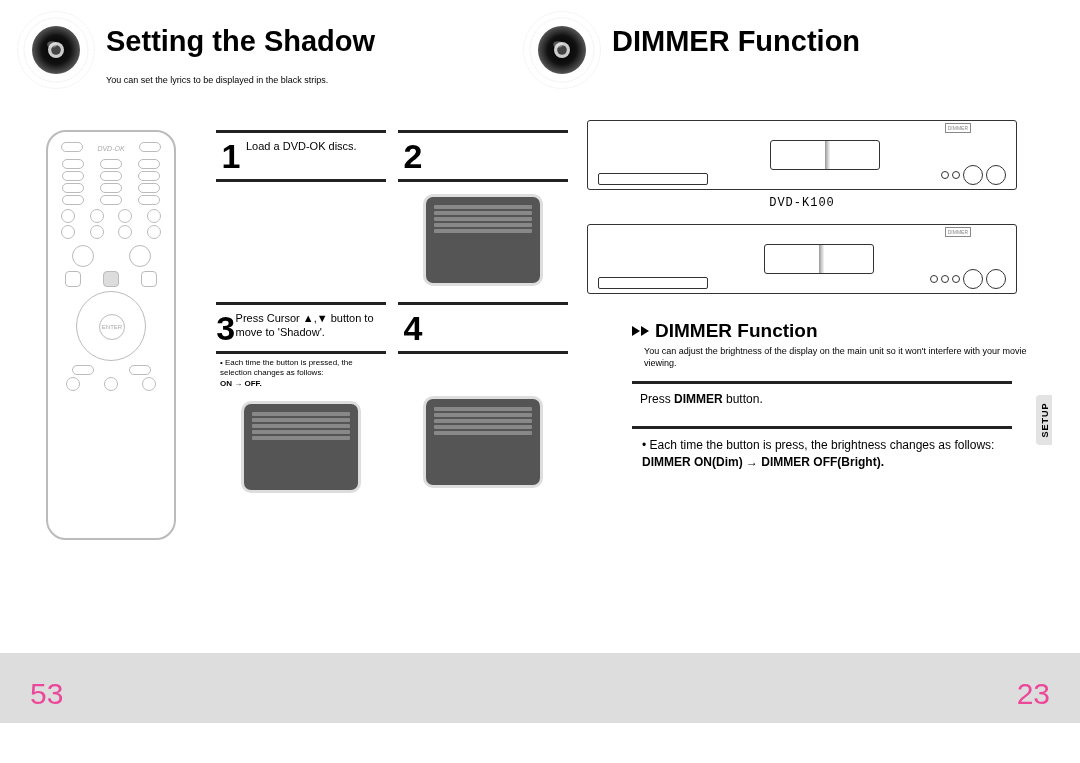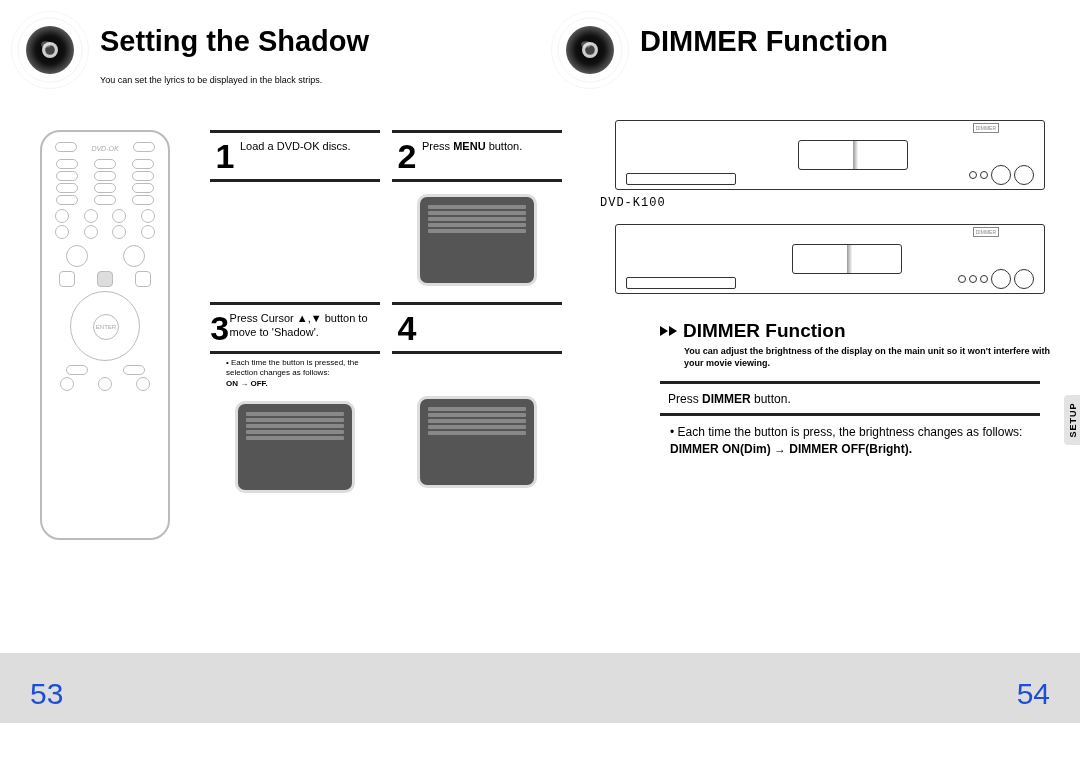--- a/index.html
+++ b/index.html
@@ -10,22 +10,22 @@
     background: #fff;
     position: relative;
     overflow: hidden;
     color: #000;
   }
   .page {
     position: absolute;
     top: 0;
     height: 763px;
   }
-  .page-left { left: 0; width: 540px; }
-  .page-right { left: 540px; width: 540px; }
+  .page-left { left: 6px; width: 540px; }
+  .page-right { left: 512px; width: 540px; }
   .header {
     position: relative;
     padding: 25px 0 0 100px;
     height: 100px;
   }
   .speaker-icon {
     position: absolute;
     left: 10px;
     top: 10px;
     width: 80px;
@@ -82,21 +82,20 @@
   .step-text {
     font-size: 11px;
     line-height: 1.3;
     padding-top: 2px;
   }
   .step-text .bold { font-weight: 900; }
   .step-note {
     font-size: 8px;
     line-height: 1.3;
     padding: 4px 4px 0 4px;
-    margin-left: 12px;
   }
   .step-note .bold { font-weight: 700; }
   .thumb {
     width: 120px;
     height: 92px;
     margin: 12px auto 6px auto;
     background: #bbb;
     border-radius: 10px;
     border: 3px solid #ddd;
     display:flex;flex-direction:column;padding:8px;gap:2px;
@@ -117,48 +116,48 @@
     position:relative;
     display:flex;align-items:flex-end;justify-content:space-between;padding:4px 10px;
   }
   .player .slot { width:110px;height:12px;border:1px solid #333;border-radius:2px; }
   .player .disp { width:110px;height:30px;border:1px solid #333;border-radius:3px;align-self:center;background:linear-gradient(90deg,#fff 0%,#fff 50%,#999 50%,#fff 55%,#fff 100%); position:relative;}
   .player .ctrls { display:flex;gap:3px;align-items:center; }
   .player .knob{width:20px;height:20px;border:1px solid #333;border-radius:50%;}
   .player .jack{width:8px;height:8px;border:1px solid #333;border-radius:50%;}
   .player .dimlbl{position:absolute;top:2px;right:45px;font-size:5px;border:1px solid #888;padding:1px 2px;color:#888;}
   .model-label {
-    text-align: left;
+    text-align: center;
     font-family: "Courier New", monospace;
     font-size: 12px;
     letter-spacing: 1px;
     margin: 6px 0 14px 0;
   }
   .dimmer-section {
     margin-top: 26px;
     margin-left: 60px;
   }
   .dimmer-heading {
     display: flex;
     align-items: center;
     gap: 6px;
   }
   .arrow-icon{display:flex;gap:1px;}
   .arrow-icon span{width:0;height:0;border-top:5px solid transparent;border-bottom:5px solid transparent;border-left:8px solid #000;}
   .dimmer-title { font-size: 19px; font-weight: 900; }
   .dimmer-desc {
     font-size: 9px;
-    font-weight: 700;
-    margin: 4px 0 12px 24px;
+    font-weight: 400;
+    margin: 4px 0 12px 12px;
     line-height: 1.3;
   }
   .dimmer-instr-box {
     border-top: 3px solid #222;
     border-bottom: 3px solid #222;
-    padding: 8px 0 7px 8px;
+    padding: 8px 0 20px 8px;
     font-size: 12px;
     margin-left:0;
     width: 380px;
   }
   .dimmer-instr-box .bold{font-weight:900;}
   .dimmer-note {
     font-size: 12px;
     margin: 8px 0 0 10px;
     line-height: 1.4;
   }
@@ -167,21 +166,21 @@
     position: absolute;
     left: 0; right:0; bottom: 40px;
     height: 70px;
     background: #ddd;
   }
   .page-num {
     position: absolute;
     bottom: 52px;
     font-size: 30px;
     font-weight: 400;
-    color: #1d4ed8;
+    color: #ec4899;
   }
   .pn-left { left: 30px; }
   .pn-right { right: 30px; }
   .side-tab {
     position: absolute;
     right: 0;
     top: 395px;
     width: 16px;
     height: 50px;
     background: #e3e3e3;
@@ -294,21 +293,20 @@
     <div class="steps">
       <div class="step-wrap">
         <div class="step-box">
           <div class="step-num">1</div>
           <div class="step-text">Load a DVD-OK discs.</div>
         </div>
       </div>
       <div class="step-wrap">
         <div class="step-box">
           <div class="step-num">2</div>
-          <div class="step-text">Press <span class="bold">MENU</span> button.</div>
         </div>
         <div class="thumb dark">
             <div></div>
             <div></div>
             <div></div>
             <div></div>
             <div></div>
           </div>
       </div>
       <div class="step-wrap">
@@ -404,13 +402,13 @@
     </div>
   </div>
 
   <div class="side-tab">
     <div class="side-tab-text">SETUP</div>
   </div>
 </div>
 
 <div class="footer-bar"></div>
 <div class="page-num pn-left">53</div>
-<div class="page-num pn-right">54</div>
+<div class="page-num pn-right">23</div>
 
 </body></html>

